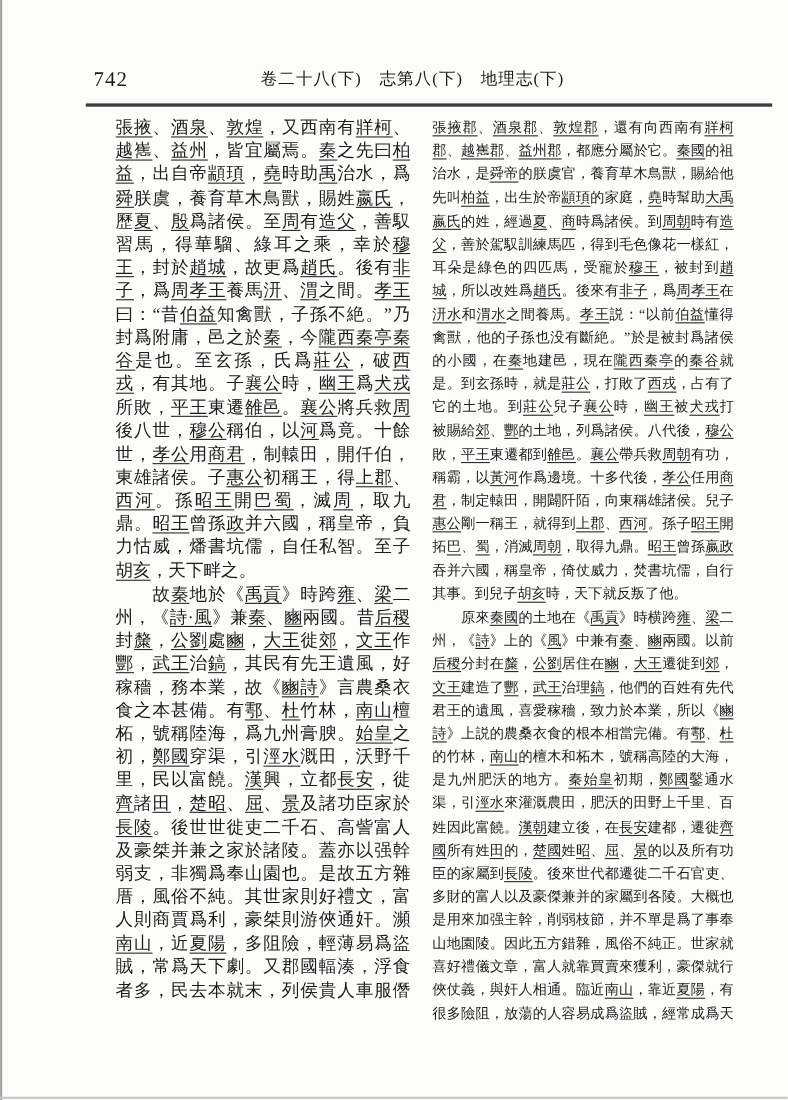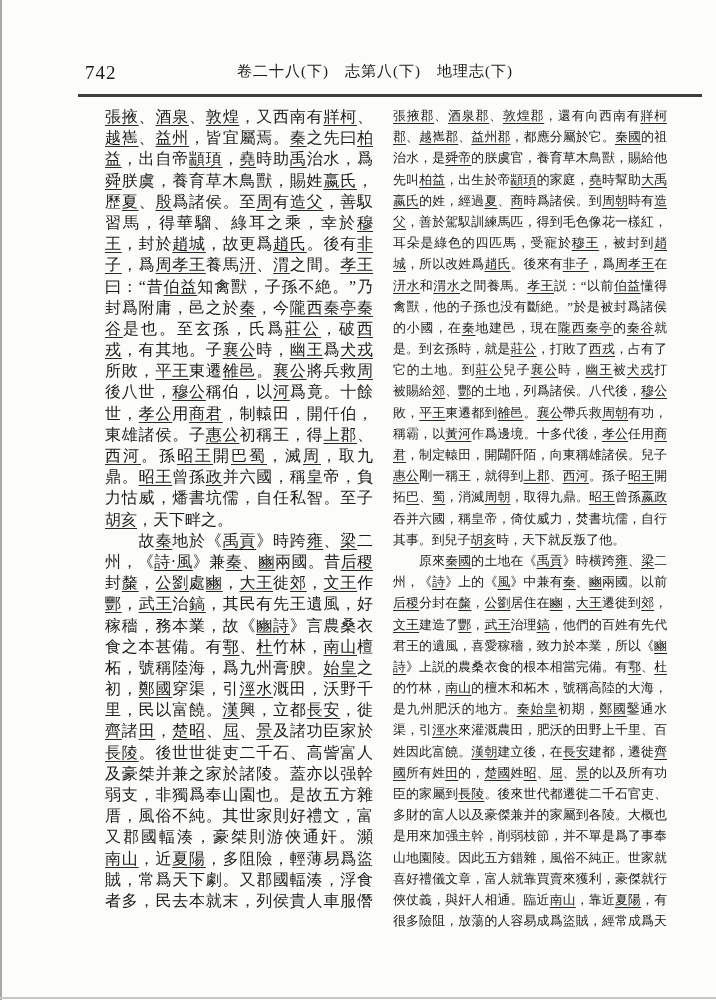--- a/index.html
+++ b/index.html
@@ -76,21 +76,21 @@
       <div class="line">稼穡，務本業，故《<u class="bk">豳詩</u>》言農桑衣</div>
       <div class="line">食之本甚備。有<u class="pn">鄠</u>、<u class="pn">杜</u>竹林，<u class="pn">南山</u>檀</div>
       <div class="line">柘，號稱陸海，爲九州膏腴。<u class="pn">始皇</u>之</div>
       <div class="line">初，<u class="pn">鄭國</u>穿渠，引<u class="pn">涇水</u>溉田，沃野千</div>
       <div class="line">里，民以富饒。<u class="pn">漢</u>興，立都<u class="pn">長安</u>，徙</div>
       <div class="line"><u class="pn">齊</u>諸<u class="pn">田</u>，<u class="pn">楚</u><u class="pn">昭</u>、<u class="pn">屈</u>、<u class="pn">景</u>及諸功臣家於</div>
       <div class="line"><u class="pn">長陵</u>。後世世徙吏二千石、高訾富人</div>
       <div class="line">及豪桀并兼之家於諸陵。蓋亦以强幹</div>
       <div class="line">弱支，非獨爲奉山園也。是故五方雜</div>
       <div class="line">厝，風俗不純。其世家則好禮文，富</div>
-      <div class="line">又郡國輻湊，豪桀則游俠通奸。瀕</div>
+      <div class="line">人則商賈爲利，豪桀則游俠通奸。瀕</div>
       <div class="line"><u class="pn">南山</u>，近<u class="pn">夏陽</u>，多阻險，輕薄易爲盜</div>
       <div class="line">賊，常爲天下劇。又郡國輻湊，浮食</div>
       <div class="line">者多，民去本就末，列侯貴人車服僭</div>
     </div>
   <div class="col col-translation">
       <div class="line"><u class="pn">張掖郡</u>、<u class="pn">酒泉郡</u>、<u class="pn">敦煌郡</u>，還有向西南有<u class="pn">牂柯</u></div>
       <div class="line"><u class="pn">郡</u>、<u class="pn">越嶲郡</u>、<u class="pn">益州郡</u>，都應分屬於它。<u class="pn">秦國</u>的祖</div>
       <div class="line">治水，是<u class="pn">舜帝</u>的朕虞官，養育草木鳥獸，賜給他</div>
       <div class="line">先叫<u class="pn">柏益</u>，出生於帝<u class="pn">顓頊</u>的家庭，<u class="pn">堯</u>時幫助<u class="pn">大禹</u></div>
       <div class="line"><u class="pn">嬴氏</u>的姓，經過<u class="pn">夏</u>、<u class="pn">商</u>時爲諸侯。到<u class="pn">周朝</u>時有<u class="pn">造</u></div>

